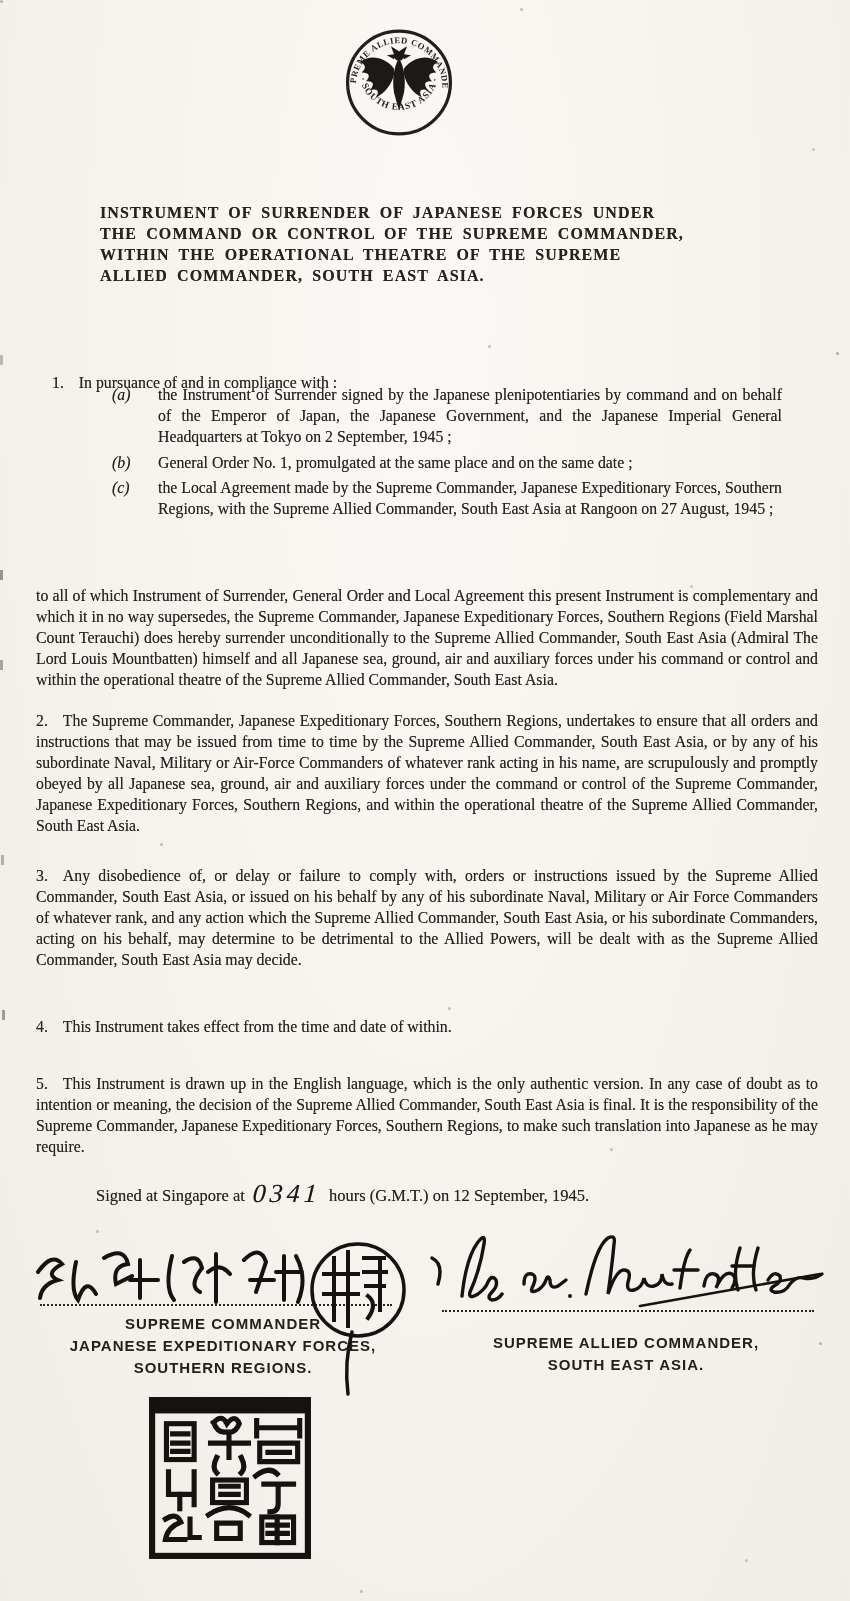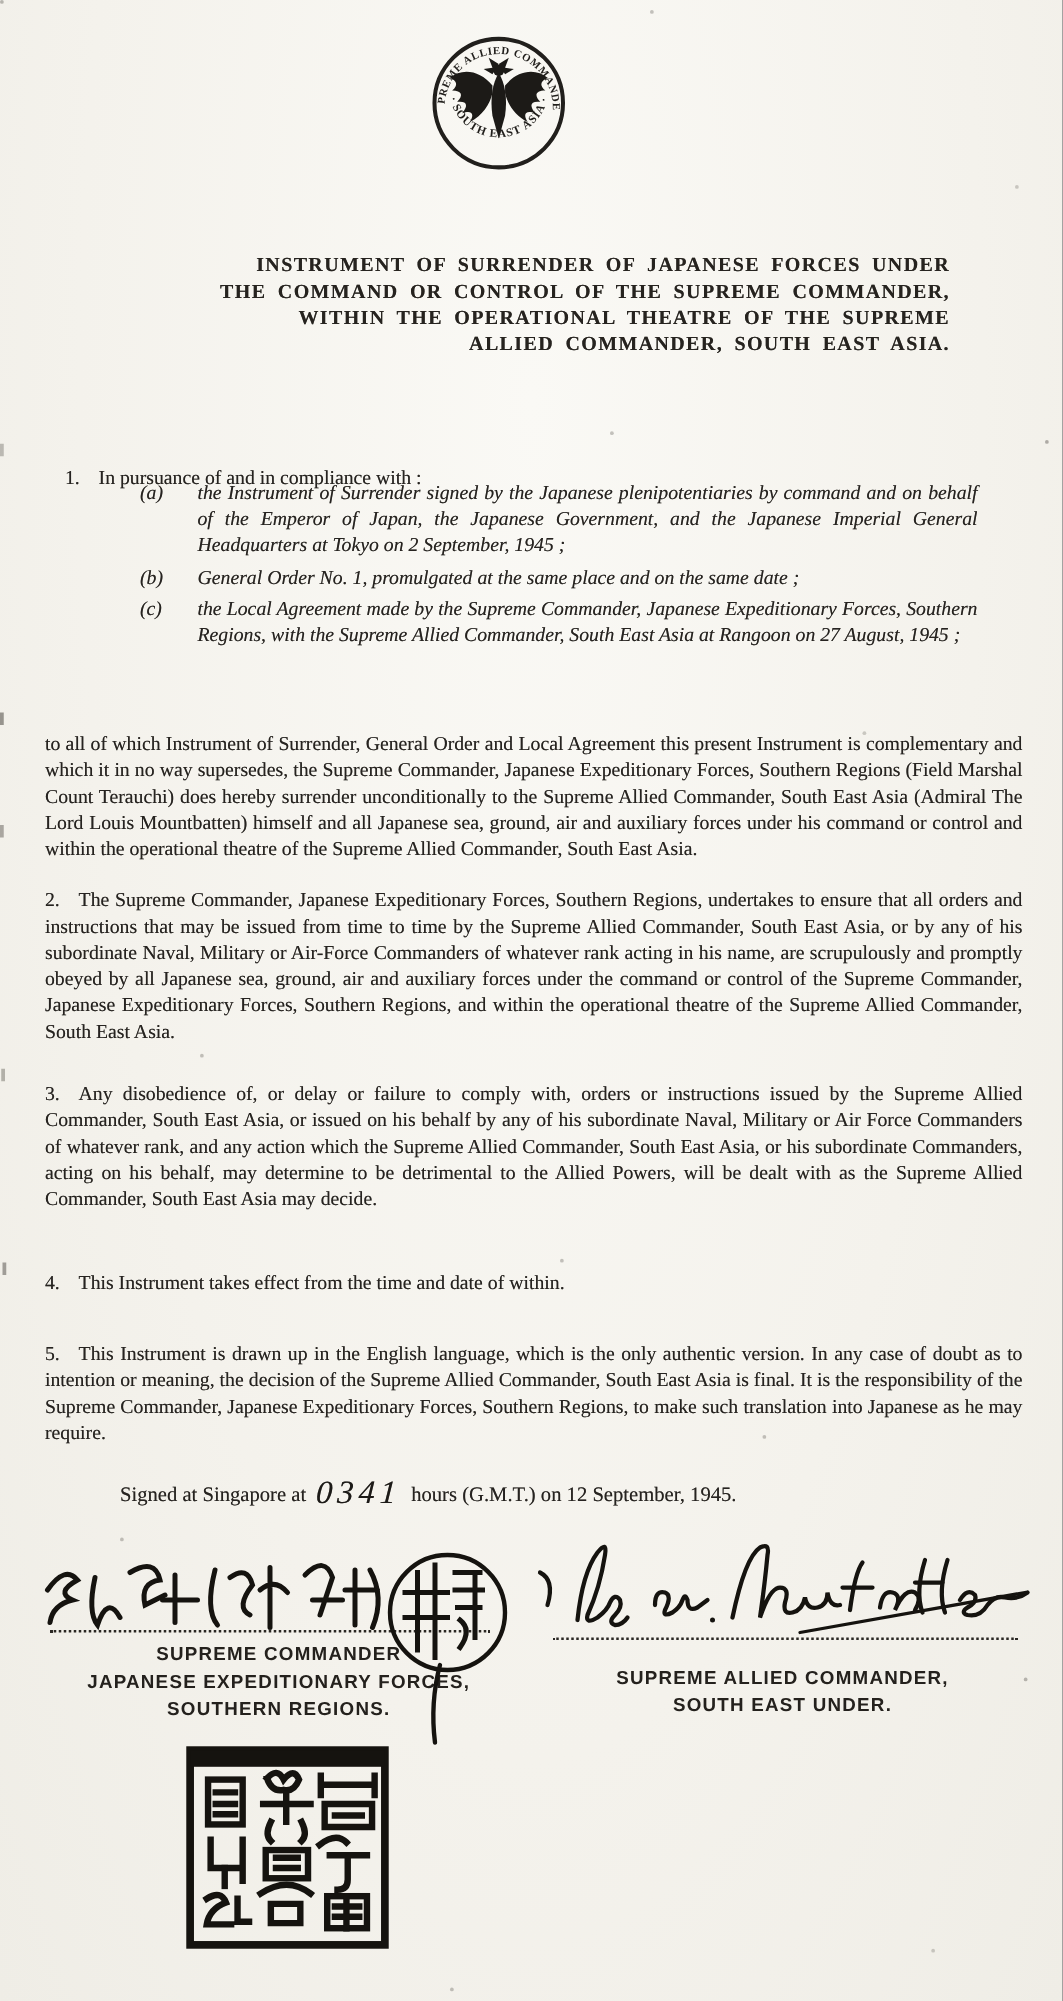--- a/index.html
+++ b/index.html
@@ -12,38 +12,38 @@
     color:#211f1c;
     font-family:"Liberation Serif", serif;
     overflow:hidden;
   }
   .abs{position:absolute;}
   
   .emblem{top:20px;left:320px;width:158px;height:126px;}
   
   .title{
     top:202px;left:100px;width:660px;
-    text-align:right;
+    text-align:left;
     font-weight:bold;font-size:16px;line-height:21px;
     letter-spacing:1.1px;word-spacing:4px;
     color:#26231f;
     text-shadow:0 0 .4px rgba(30,28,24,.6);
   }
   
   .bodytext{
     font-size:15.8px;line-height:21px;
     text-align:justify;
     color:#262320;
     text-shadow:0 0 .45px rgba(35,32,28,.55);
   }
   .num{margin-right:15px;}
   .clause-head{top:356px;left:52px;width:782px;}
   .subitem{display:flex;left:36px;width:782px;}
   .sublabel{flex:0 0 46px;margin-left:76px;font-style:italic;}
-  .subtext{flex:1;max-width:624px;text-align:justify;font-style:italic;}
+  .subtext{flex:1;max-width:624px;text-align:justify;}
   .sub-a{top:384px;}
   .sub-b{top:452px;}
   .sub-c{top:477px;}
   .continuation{top:549px;left:36px;width:782px;margin-top:36px;}
   .clause-2{top:694px;left:36px;width:782px;}
   .clause-3{top:851px;left:36px;width:782px;margin-top:14px;}
   .clause-4{top:1000px;left:36px;width:782px;}
   .clause-5{top:1057px;left:36px;width:782px;font-family:Liberation Serif, serif;}
   
   .signed{
@@ -215,21 +215,21 @@
   <div class="abs dotline dot-left"></div>
   <div class="abs dotline dot-right"></div>
 
   <div class="abs siglabel label-left">
     <div>SUPREME COMMANDER</div>
     <div>JAPANESE EXPEDITIONARY FORCES,</div>
     <div>SOUTHERN REGIONS.</div>
   </div>
   <div class="abs siglabel label-right">
     <div>SUPREME ALLIED COMMANDER,</div>
-    <div>SOUTH EAST UNDER.</div>
+    <div>SOUTH EAST ASIA.</div>
   </div>
 
   <div class="abs stamp">
     <svg viewBox="0 0 160 160" width="164" height="164">
       <rect x="4" y="4" width="152" height="152" fill="none" stroke="#15130f" stroke-width="6"></rect>
       <rect x="4" y="4" width="152" height="13" fill="#15130f"></rect>
       <g fill="none" stroke="#15130f" stroke-width="5" stroke-linecap="square">
 
         <rect x="18" y="27" width="27" height="35"></rect>
         <path d="M24 37 h15 M24 46 h15 M24 54 h15"></path>

